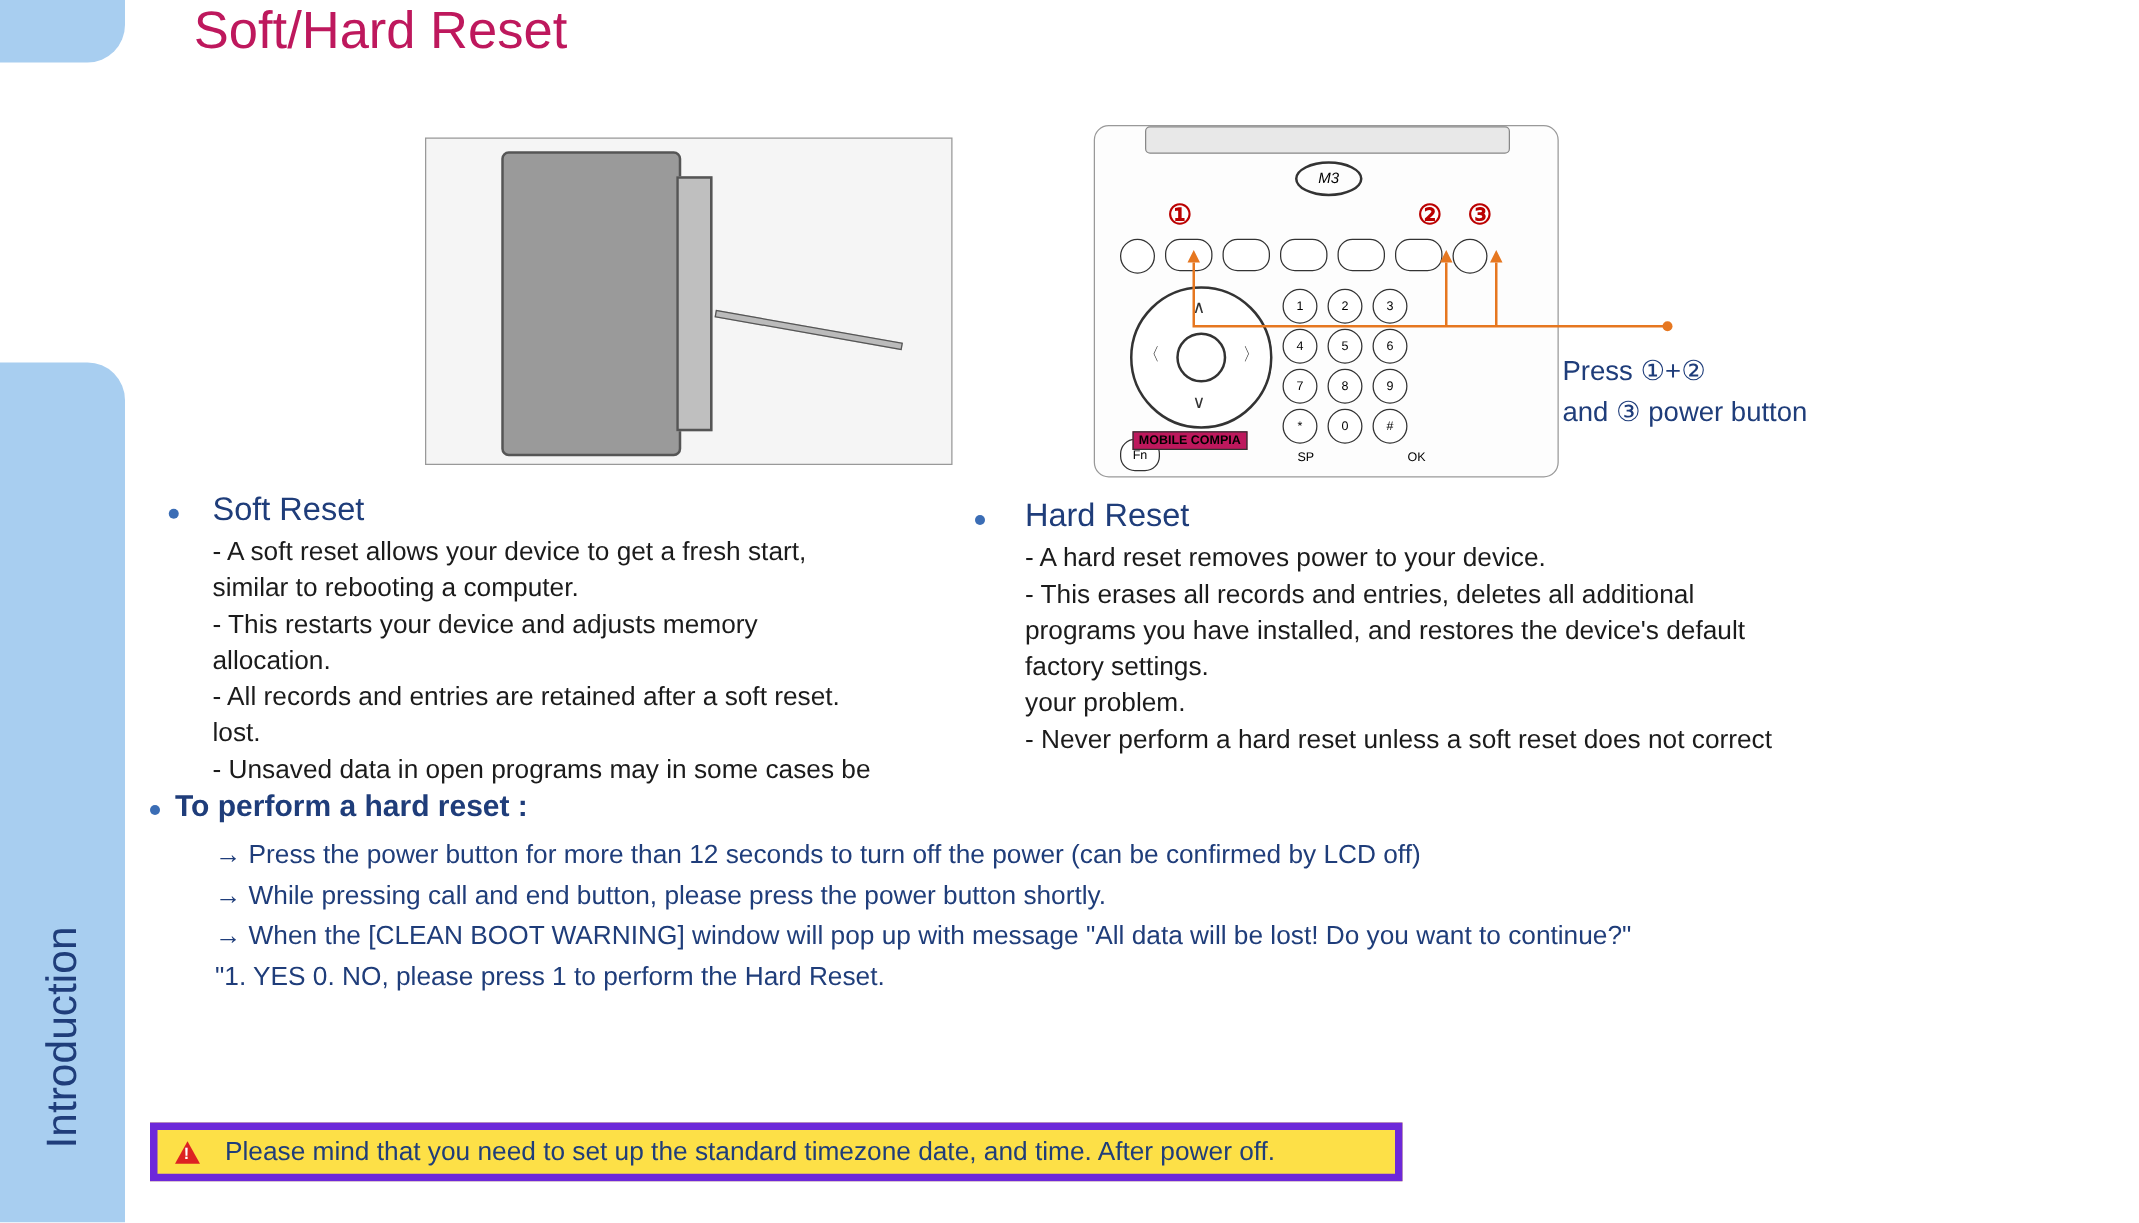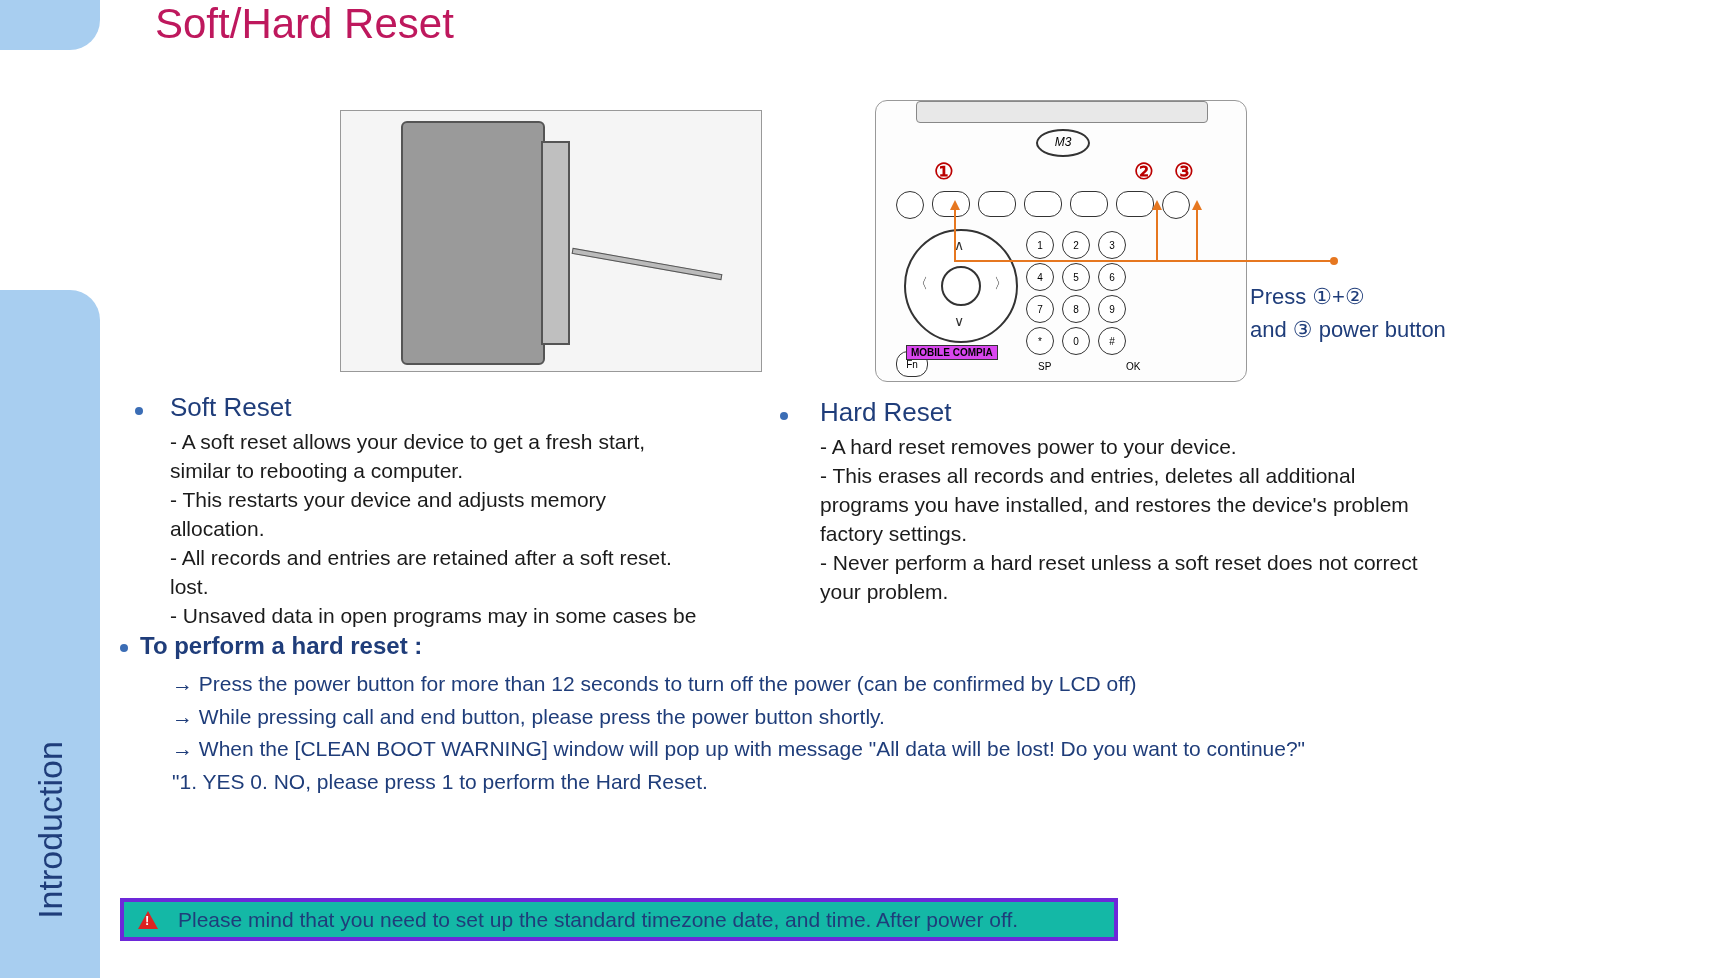--- a/index.html
+++ b/index.html
@@ -21,39 +21,39 @@
   .stylus{position:absolute;left:230px;top:150px;width:150px;height:4px;background:#bbb;border:1px solid #555;transform:rotate(10deg)}
   
   .d2-top{position:absolute;left:40px;top:0;width:290px;height:20px;background:#e8e8e8;border:1px solid #888;border-radius:4px}
   .d2-logo{position:absolute;left:160px;top:28px;width:50px;height:24px;border:2px solid #333;border-radius:50%;font-size:12px;font-weight:normal;font-style:italic;text-align:center;line-height:22px}
   .d2-row{position:absolute;display:flex;gap:8px}
   .kbtn{width:36px;height:24px;border:1.5px solid #333;border-radius:12px;background:#fff;font-size:10px;display:flex;align-items:center;justify-content:center}
   .kbtn.rnd{border-radius:50%;width:26px;height:26px}
   .dpad{position:absolute;left:28px;top:128px;width:110px;height:110px;border:2px solid #333;border-radius:50%;background:#fff}
   .dpad::before{content:"";position:absolute;left:35px;top:35px;width:36px;height:36px;border:2px solid #333;border-radius:50%}
   .arrw{position:absolute;font-size:14px;color:#333}
-  .mc-label{position:absolute;left:30px;top:244px;font-size:10px;font-weight:bold;border:1px solid #333;padding:1px 4px;background:#d946ef}
+  .mc-label{position:absolute;left:30px;top:244px;font-size:10px;font-weight:bold;border:1px solid #333;padding:1px 4px;background:#be185d}
   .sp{position:absolute;left:162px;top:260px;font-size:10px}
   .ok{position:absolute;left:250px;top:260px;font-size:10px}
   
   .mk{position:absolute;font-size:22px;color:#b00;font-weight:bold}
   .mk-line{position:absolute;background:#e67720}
   .mk-dot{position:absolute;width:8px;height:8px;background:#e67720;border-radius:50%}
   .mk-arrow-up{position:absolute;width:0;height:0;border-left:5px solid transparent;border-right:5px solid transparent;border-bottom:10px solid #e67720}
   
   .press{position:absolute;left:1140px;top:200px;font-size:22px;color:#1f3d7a;line-height:1.5}
   
   .bullet{position:absolute;width:8px;height:8px;background:#3b6db5;border-radius:50%}
   .sec-head{position:absolute;font-size:26px;color:#1f3d7a}
   .desc{position:absolute;font-size:21px;color:#1b1b1b;line-height:1.38}
   .desc .line{display:block}
   .bold-head{position:absolute;font-size:24px;font-weight:bold;color:#1f3d7a}
   .steps{position:absolute;font-size:21px;color:#1f3d7a;line-height:1.55}
   
-  .warn{position:absolute;left:10px;top:818px;width:990px;height:35px;border:4px solid #6d28d9;background:#14b8a6;display:flex;align-items:center}
+  .warn{position:absolute;left:10px;top:818px;width:990px;height:35px;border:6px solid #6d28d9;background:#fde047;display:flex;align-items:center}
   .warn-icon{width:0;height:0;border-left:10px solid transparent;border-right:10px solid transparent;border-bottom:18px solid #d22;margin:0 14px;position:relative}
   .warn-icon::after{content:"!";position:absolute;left:-3px;top:2px;color:#fff;font-weight:bold;font-size:13px}
   .warn-text{font-size:21px;color:#1f3d7a;margin-left:6px}
 </style>
 </head>
 <body>
 
 <div class="page">
   <div class="top-tab"></div>
   <div class="title">Soft/Hard Reset</div>
@@ -146,24 +146,24 @@
       <span class="line">- All records and entries are retained after a soft reset.</span>
       <span class="line"> lost.</span>
       <span class="line">- Unsaved data in open programs may in some cases be</span>
     </div>
 
     <div class="bullet" style="left:670px;top:332px"></div>
     <div class="sec-head" style="left:710px;top:317px">Hard Reset</div>
     <div class="desc" style="left:710px;top:353px;width:680px">
       <span class="line">- A hard reset removes power to your device.</span>
       <span class="line">- This erases all records and entries, deletes all additional</span>
-      <span class="line">  programs you have installed, and restores the device's problem</span>
+      <span class="line">  programs you have installed, and restores the device's default</span>
       <span class="line">  factory settings.</span>
+      <span class="line">  your problem.</span>
       <span class="line">- Never perform a hard reset unless a soft reset does not correct</span>
-      <span class="line">  your problem.</span>
     </div>
 
     <div class="bullet" style="left:10px;top:564px"></div>
     <div class="bold-head" style="left:30px;top:552px">To perform a hard reset :</div>
     <div class="steps" style="left:62px;top:588px;width:1280px">
       <span class="line" style="display:block">→ Press the power button for more than 12 seconds to turn off the power (can be confirmed by LCD off)</span>
       <span class="line" style="display:block">→ While pressing call and end button, please press the power button shortly.</span>
       <span class="line" style="display:block">→ When the [CLEAN BOOT WARNING] window will pop up with message "All data will be lost! Do you want to continue?"</span>
       <span class="line" style="display:block">     "1. YES  0. NO, please press 1 to perform the Hard Reset.</span>
     </div>

